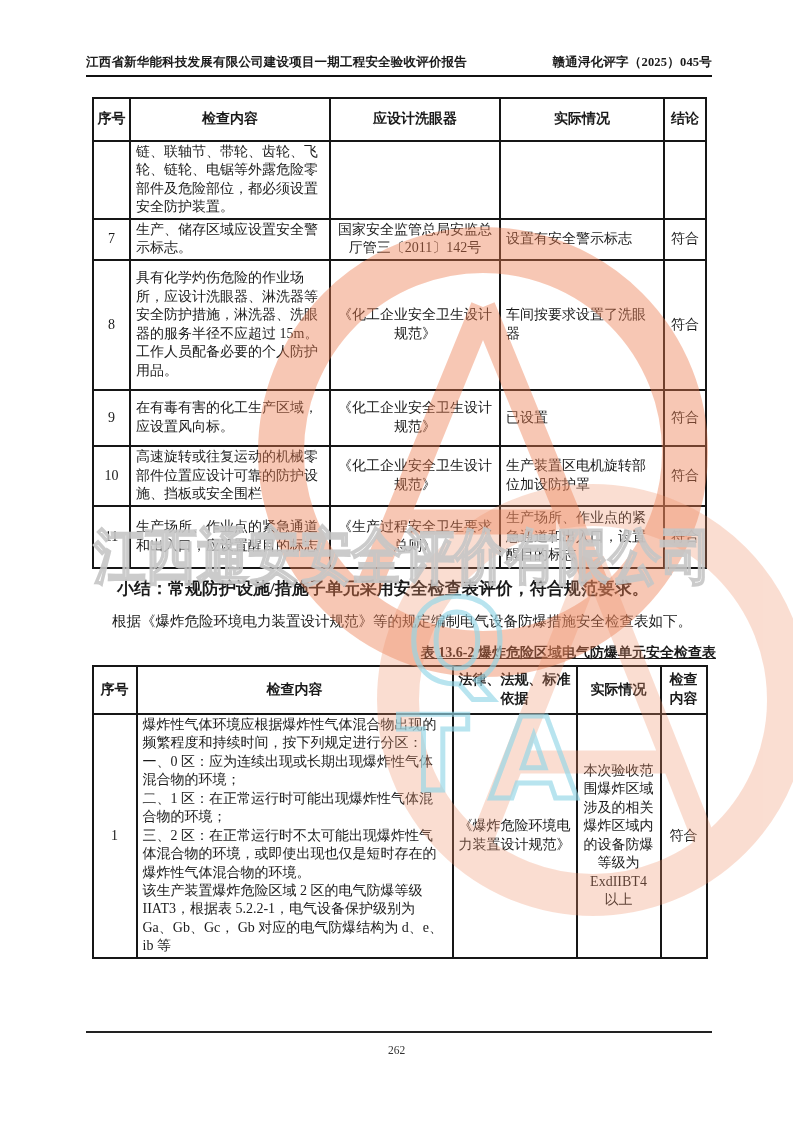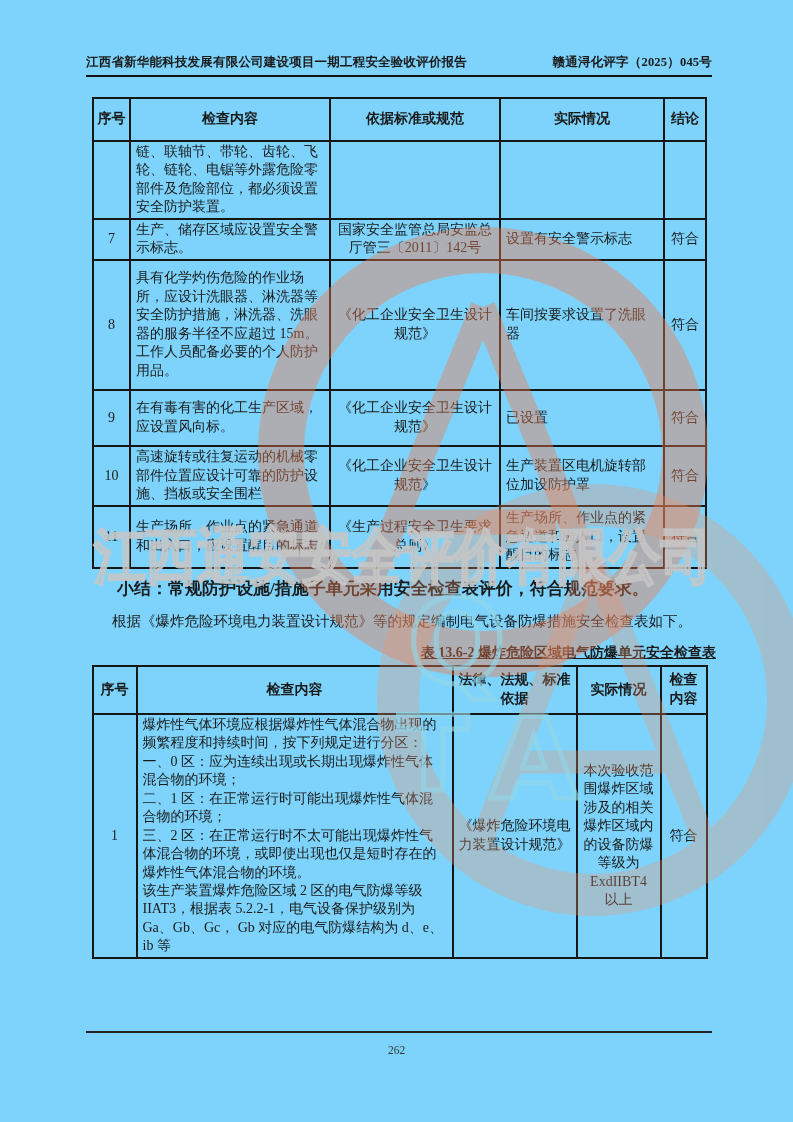--- a/index.html
+++ b/index.html
@@ -1,18 +1,18 @@
 <!DOCTYPE html>
 <html><head>
 <meta charset="utf-8">
 <style>
   html,body { margin:0; padding:0; background:#e8e8e8; }
   .page {
     position:relative; width:793px; height:1122px; margin:0 auto;
-    background:#7dd3fc; overflow:hidden; color:#1a1a1a;
+    background:#ffffff; overflow:hidden; color:#1a1a1a;
     font-family:"Liberation Serif","DejaVu Serif",serif;
   }
   .page-header {
     position:absolute; top:54px; left:86px; width:626px;
     display:flex; justify-content:space-between; align-items:flex-end;
     font-weight:bold; font-size:12.5px; letter-spacing:0.2px;
     border-bottom:2px solid #111; padding-bottom:4px;
   }
   .content { position:absolute; top:97px; left:83px; width:633px; }
 
@@ -54,21 +54,21 @@
           <col style="width:37px">
           <col style="width:200px">
           <col style="width:170px">
           <col style="width:164px">
           <col style="width:42px">
         </colgroup>
       <tbody>
           <tr style="height:43px">
         <th>序号</th>
         <th>检查内容</th>
-        <th>依据标准或规范</th>
+        <th>应设计洗眼器</th>
         <th>实际情况</th>
         <th>结论</th>
       </tr>
       <tr style="height:74px">
         <td class="c"></td>
         <td class="l">链、联轴节、带轮、齿轮、飞轮、链轮、电锯等外露危险零部件及危险部位，都必须设置安全防护装置。</td>
         <td class="c"></td>
         <td class="l"></td>
         <td class="c"></td>
       </tr>

